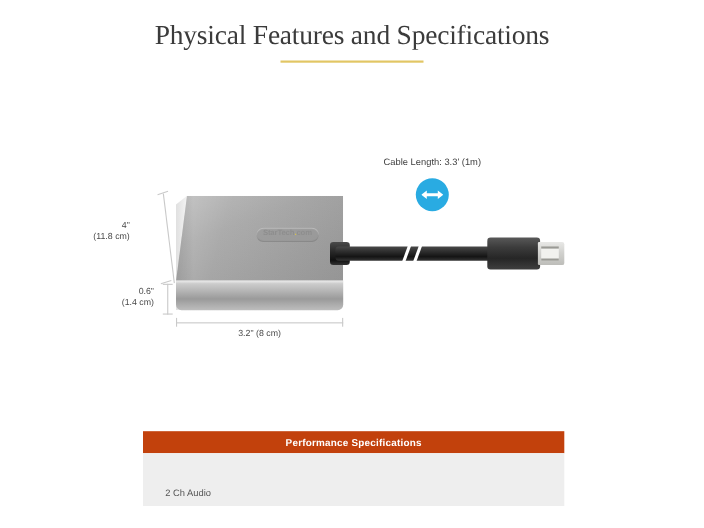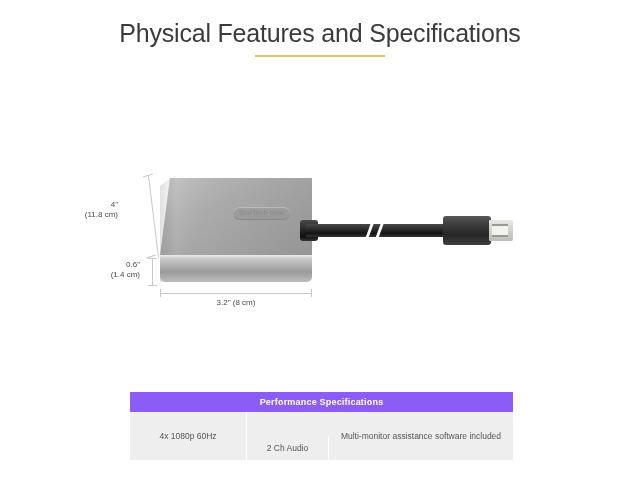--- a/index.html
+++ b/index.html
@@ -18,21 +18,21 @@
 
   
   .title-block {
     position: absolute;
     left: 0;
     top: 18px;
     width: 640px;
     text-align: center;
   }
   .page-title {
-    font-family: Liberation Sans, sans-serif;
+    font-family: Liberation Serif, serif;
     font-size: 25px;
     font-weight: 400;
     color: #3b3b3b;
     letter-spacing: -0.2px;
     line-height: 30px;
     white-space: nowrap;
   }
   .title-rule {
     width: 130px;
     height: 2px;
@@ -257,21 +257,21 @@
 
   
   .spec-table {
     position: absolute;
     left: 130px;
     top: 392px;
     width: 383px;
   }
   .spec-head {
     height: 20px;
-    background: #8b5cf6;
+    background: #c2410c;
     color: #ffffff;
     font-size: 9px;
     font-weight: 700;
     display: flex;
     align-items: center;
     justify-content: center;
     letter-spacing: 0.2px;
   }
   .spec-body {
     display: flex;
@@ -332,27 +332,33 @@
   <div class="cable-boot"></div>
   <div class="cable"></div>
   <div class="cable-break">
     <i class="s1"></i>
     <i class="s2"></i>
   </div>
   <div class="usb-shell"></div>
   <div class="usb-tip"></div>
   <div class="usb-tongue"></div>
 
+  <div class="callout">
+    <div class="callout-text">Cable Length: 3.3' (1m)</div>
+    <div class="callout-circle">
+      <svg width="20" height="12" viewBox="0 0 20 12">
+        <path d="M0 6 L5 2.2 L5 4.6 L15 4.6 L15 2.2 L20 6 L15 9.8 L15 7.4 L5 7.4 L5 9.8 Z" fill="#ffffff"></path>
+      </svg>
+    </div>
+  </div>
 
   <div class="dim-line" style="left:160px; top:163px; width:152px; height:1px;"></div>
   <div class="dim-tick" style="left:160px; top:159px; width:1px; height:8px;"></div>
   <div class="dim-tick" style="left:311px; top:159px; width:1px; height:8px;"></div>
   <div class="dim-label center" style="left:160px; top:168px; width:152px;">3.2" (8 cm)</div>
 </div>
 
 <div class="spec-table">
   <div class="spec-head">Performance  Specifications</div>
   <div class="spec-body">
-    <div class="spec-cell c1">4x 1080p 60Hz</div>
     <div class="spec-cell c2">2 Ch Audio</div>
-    <div class="spec-cell c3">Multi-monitor assistance software included</div>
   </div>
 </div>
 
 </body></html>

